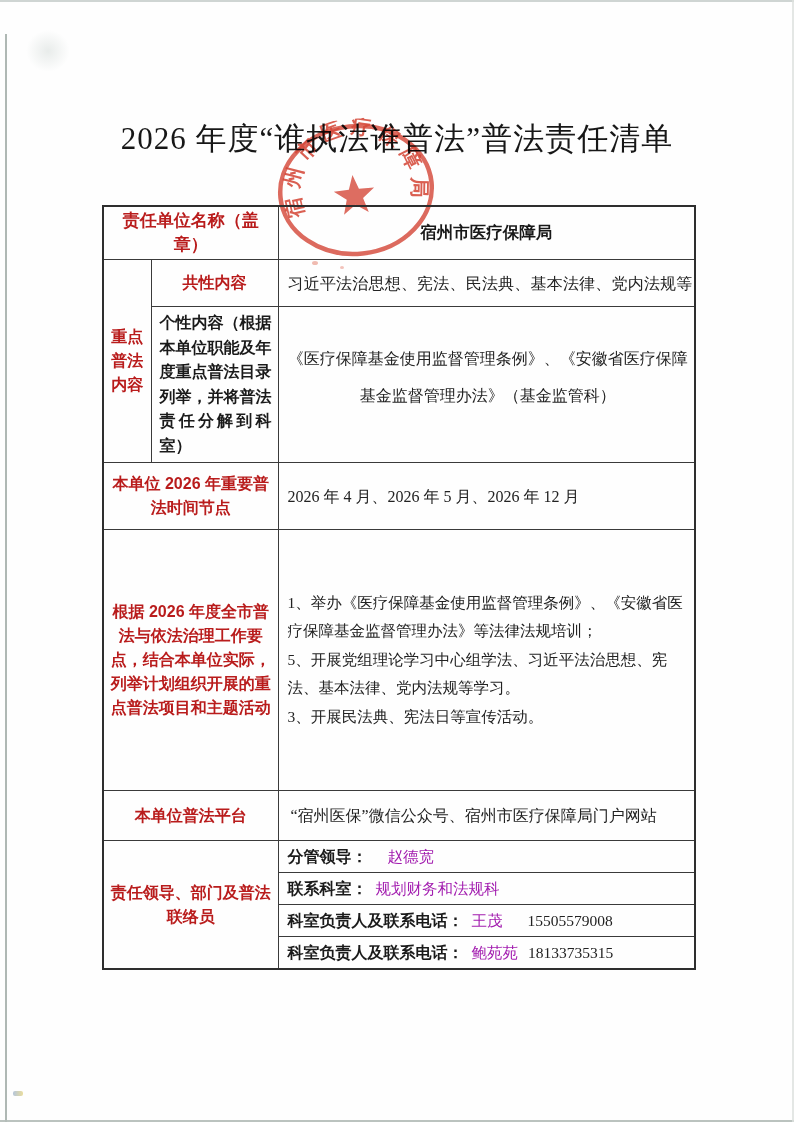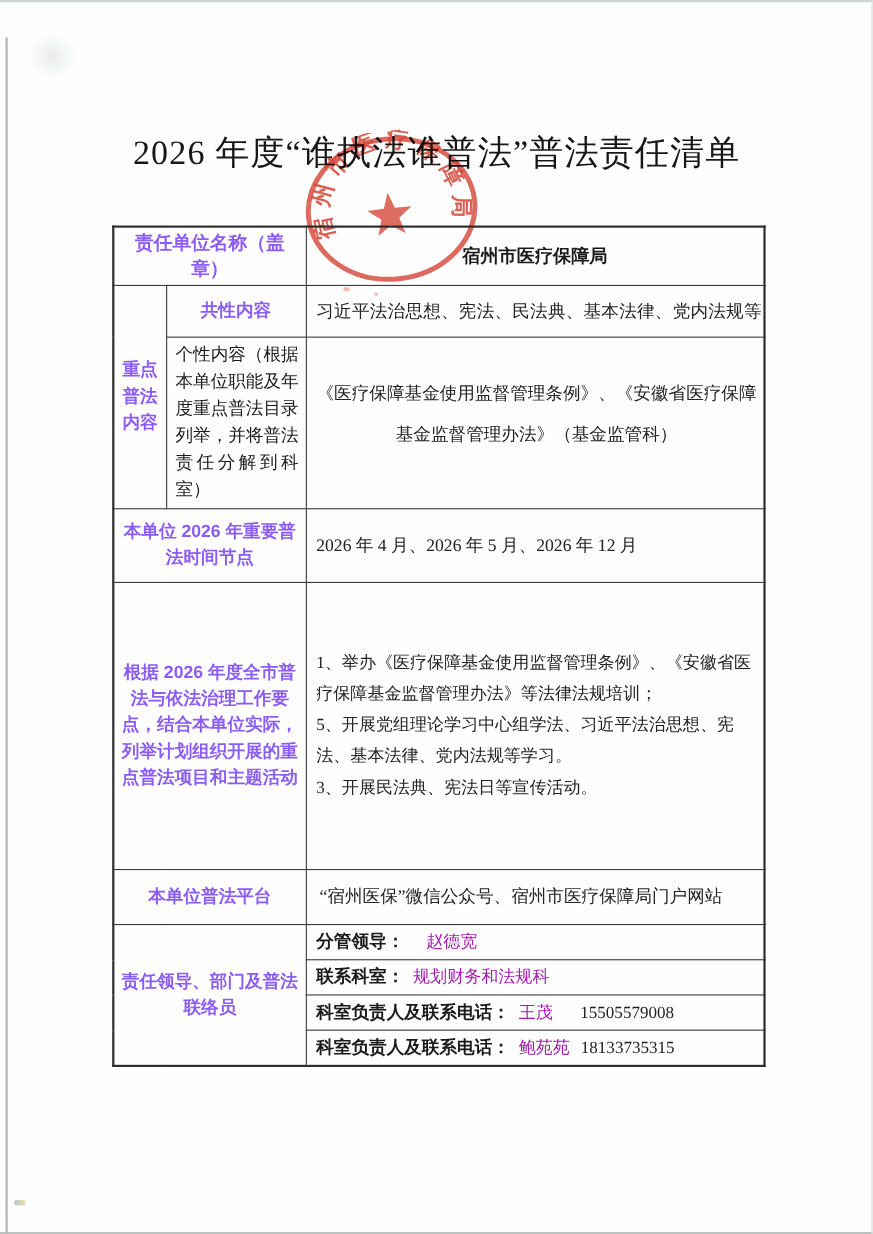--- a/index.html
+++ b/index.html
@@ -49,26 +49,26 @@
     width:592px;
     border-collapse:collapse; table-layout:fixed;
     background:transparent;
   }
   table.doc { border:2px solid #2e2e2e; }
   table.doc td { border:1px solid #3a3a3a; vertical-align:middle; overflow:hidden; }
 
   td.lbl {
     font-family:"Liberation Sans", sans-serif;
     font-weight:bold; font-size:16px; line-height:24px;
-    text-align:center; color:#8b5cf6; padding:2px 4px;
+    text-align:center; color:#b91c1c; padding:2px 4px;
   }
   td.lbl-big { font-size:17px; }
   td.lbl-justify {
     font-family:"Liberation Sans", sans-serif;
-    font-weight:normal; font-size:16px; line-height:24.5px;
+    font-weight:bold; font-size:16px; line-height:24.5px;
     text-align:justify; text-align-last:left; color:#1a1a1a;
     padding:4px 6px 4px 8px; vertical-align:middle;
   }
   td.val {
     font-family:"Liberation Serif", serif;
     font-size:16px; line-height:27px;
     text-align:left; color:#222; padding:2px 6px 2px 9px;
   }
   td.val-center {
     font-family:"Liberation Sans", sans-serif; font-weight:bold;

